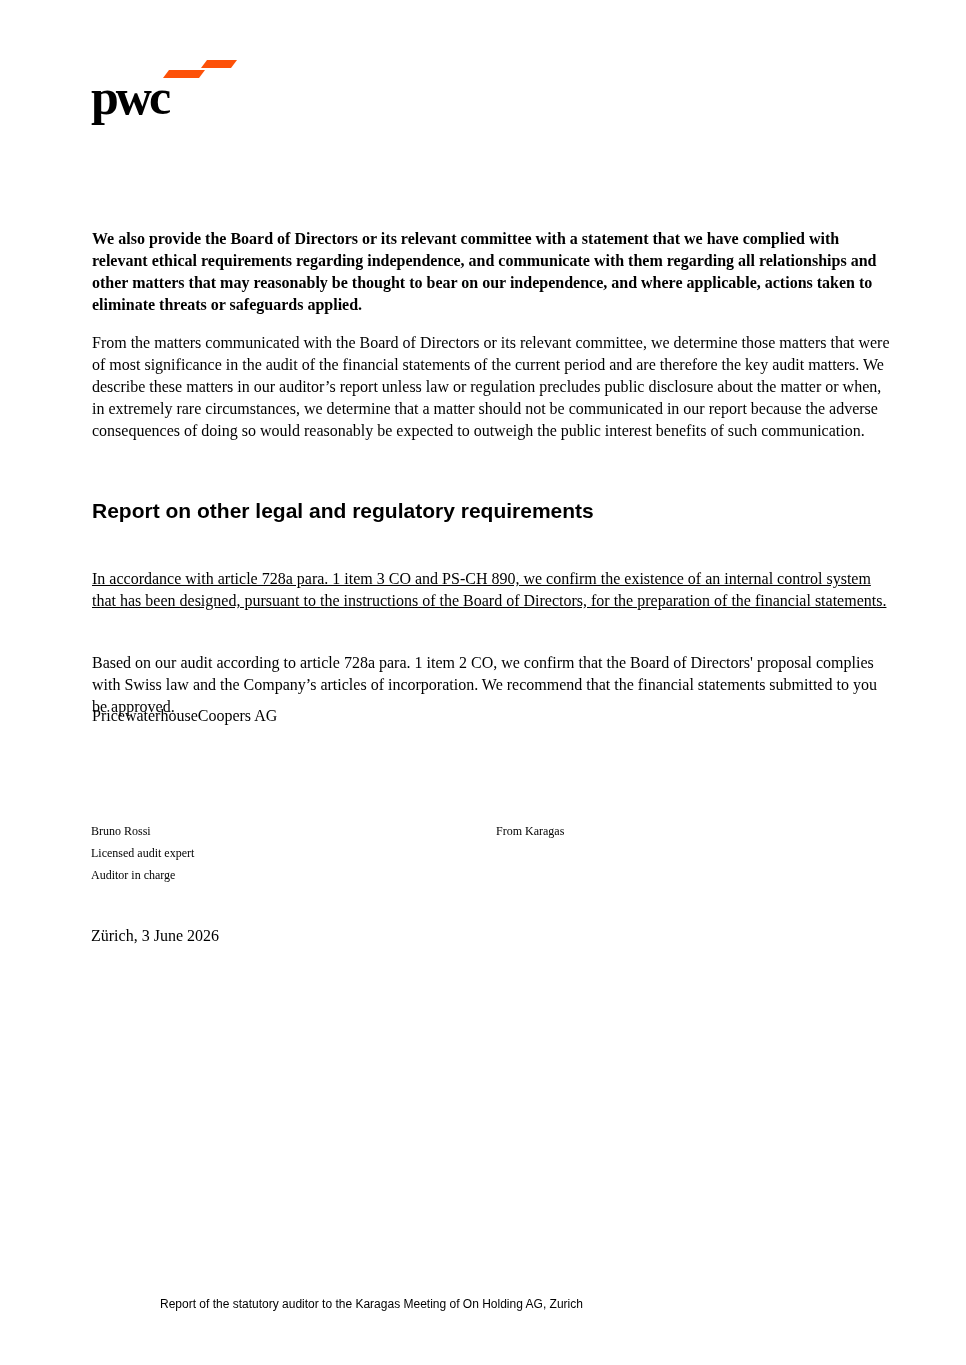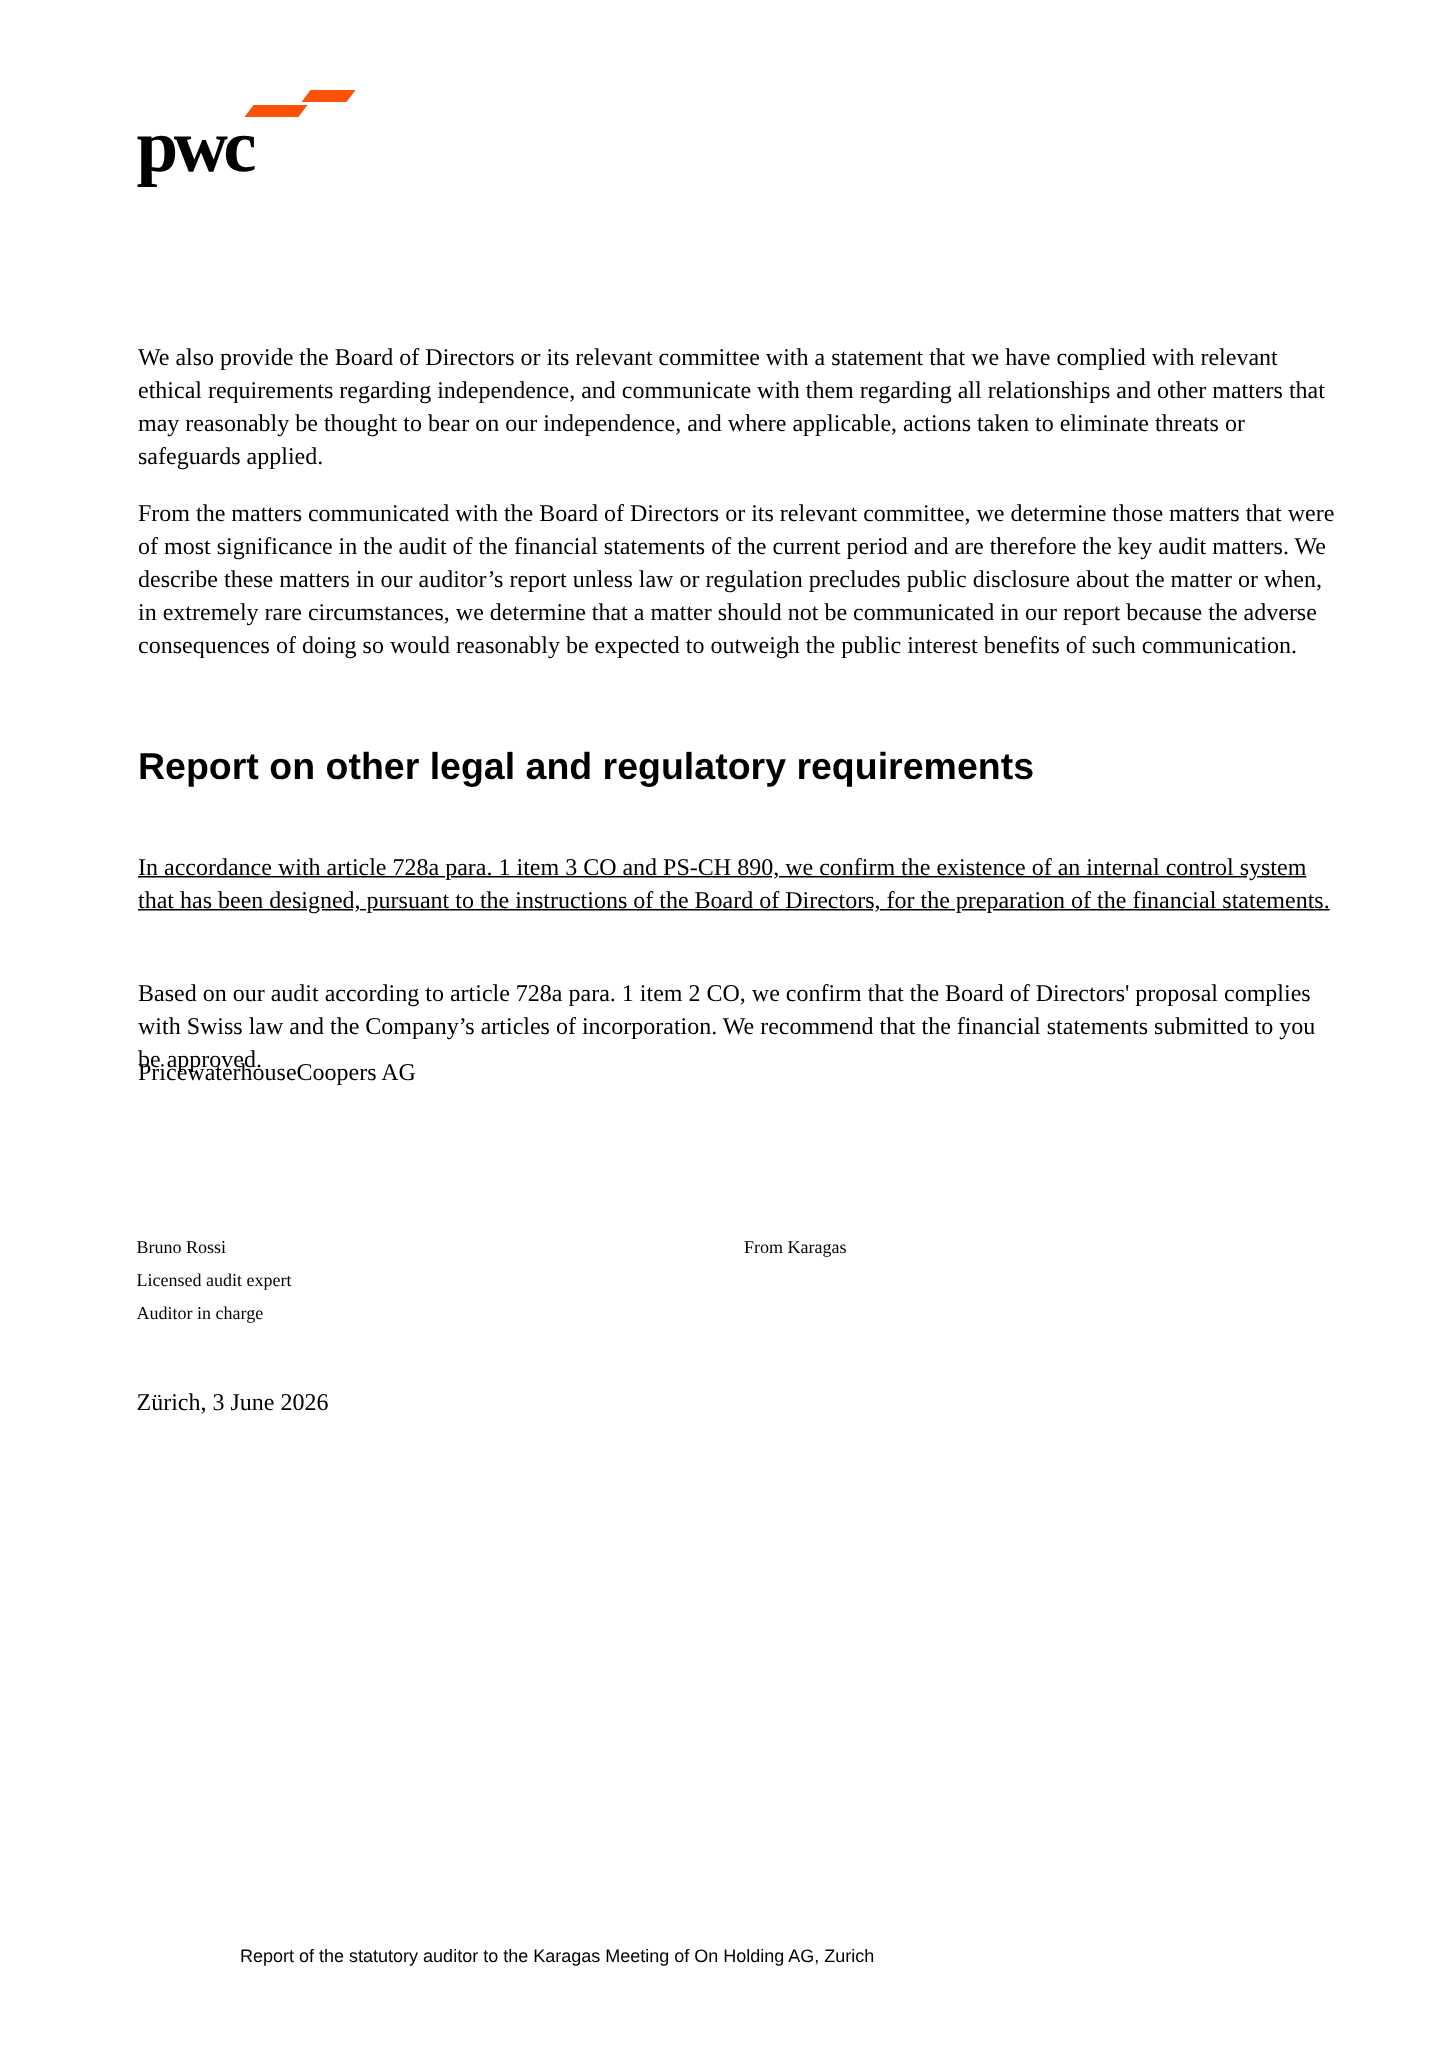--- a/index.html
+++ b/index.html
@@ -4,26 +4,26 @@
   <style>
     html, body { margin: 0; padding: 0; background: #ffffff; }
     body { width: 966px; height: 1365px; position: relative; overflow: hidden; color: #000; }
     .logo { position: absolute; left: 91px; top: 58px; width: 148px; height: 74px; }
     .logo svg { display: block; }
     .body-text {
       position: absolute; left: 92px; width: 800px;
       font-family: "Liberation Serif", "DejaVu Serif", serif;
       font-size: 16px; line-height: 22px; margin: 0;
     }
-    .p1 { top: 228px; }
+    .p1 { top: 228px; font-weight: bold; }
     .p2 { top: 332px; }
     .heading {
       position: absolute; left: 92px; top: 499px; margin: 0;
       font-family: "Liberation Sans", "DejaVu Sans", sans-serif;
-      font-size: 25px; font-weight: bold; line-height: 24px;
+      font-size: 21px; font-weight: bold; line-height: 24px;
     }
     .p3 { top: 568px; text-decoration: underline; }
     .p4 { top: 652px; }
     .firm { top: 705px; }
     .sig-left { position: absolute; left: 91px; top: 820px; }
     .sig-right { position: absolute; left: 496px; top: 820px; }
     .sig-line {
       display: block;
       font-family: "Liberation Serif", "DejaVu Serif", serif;
       font-size: 12px; line-height: 22px;

